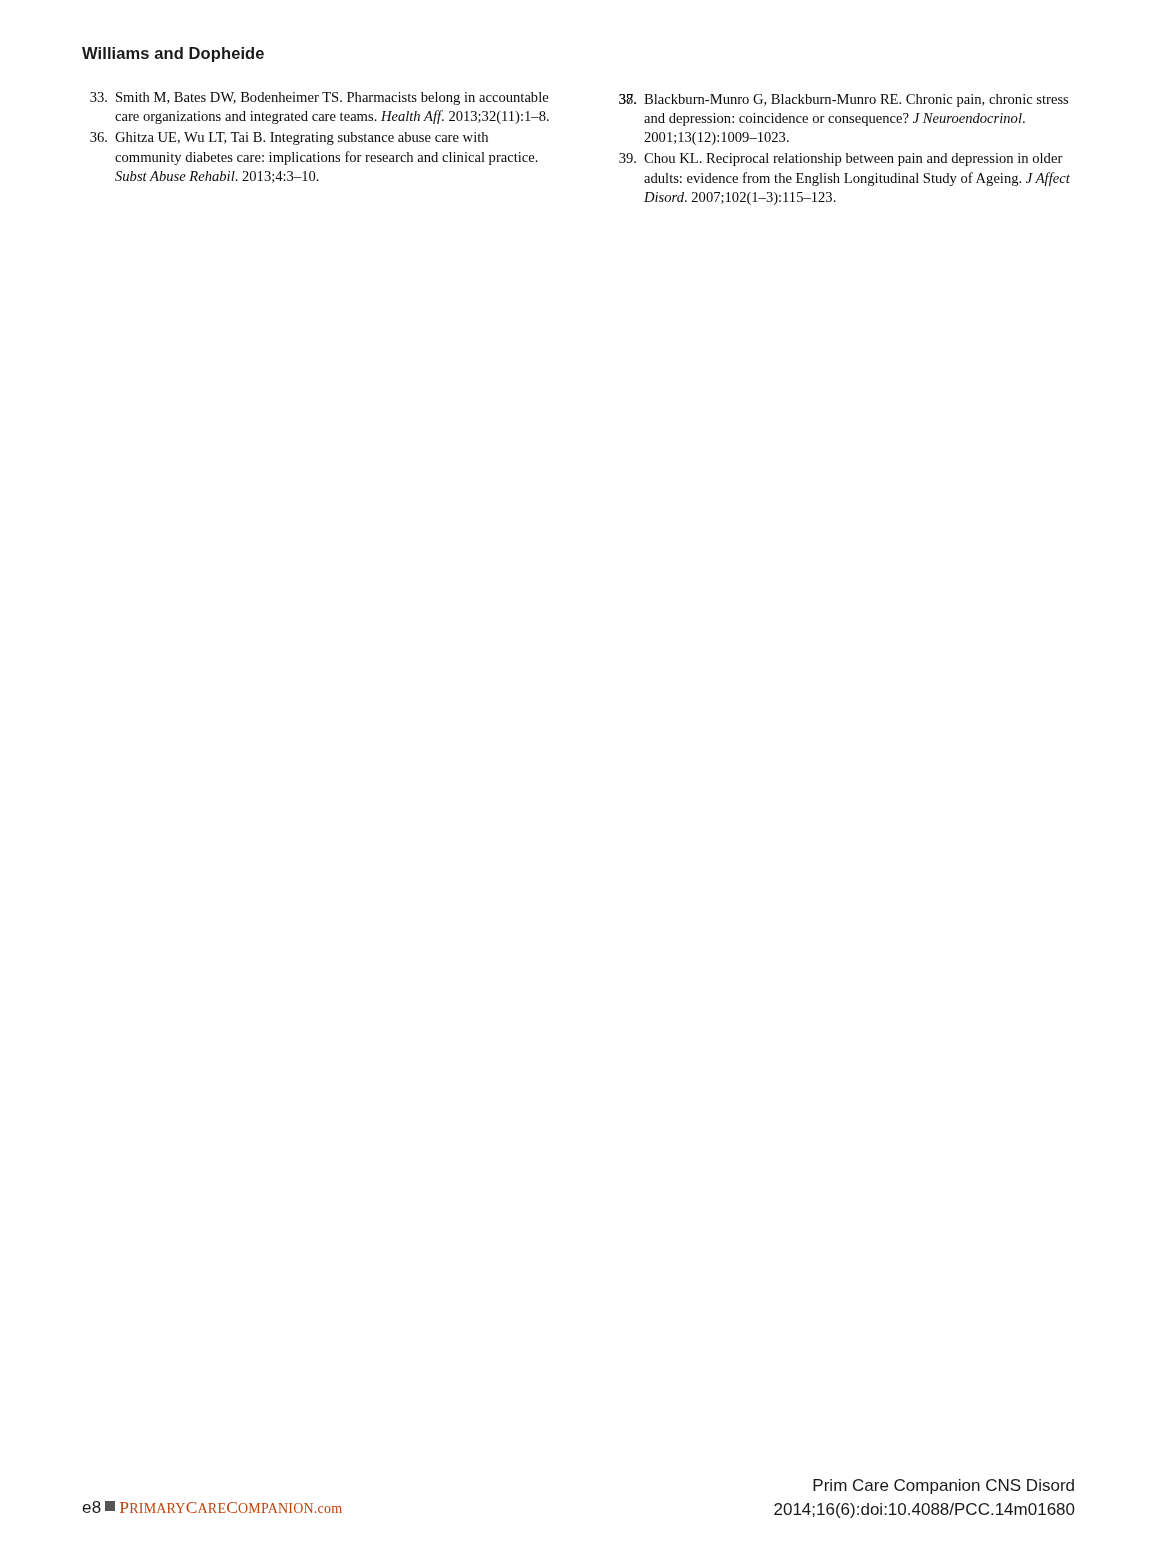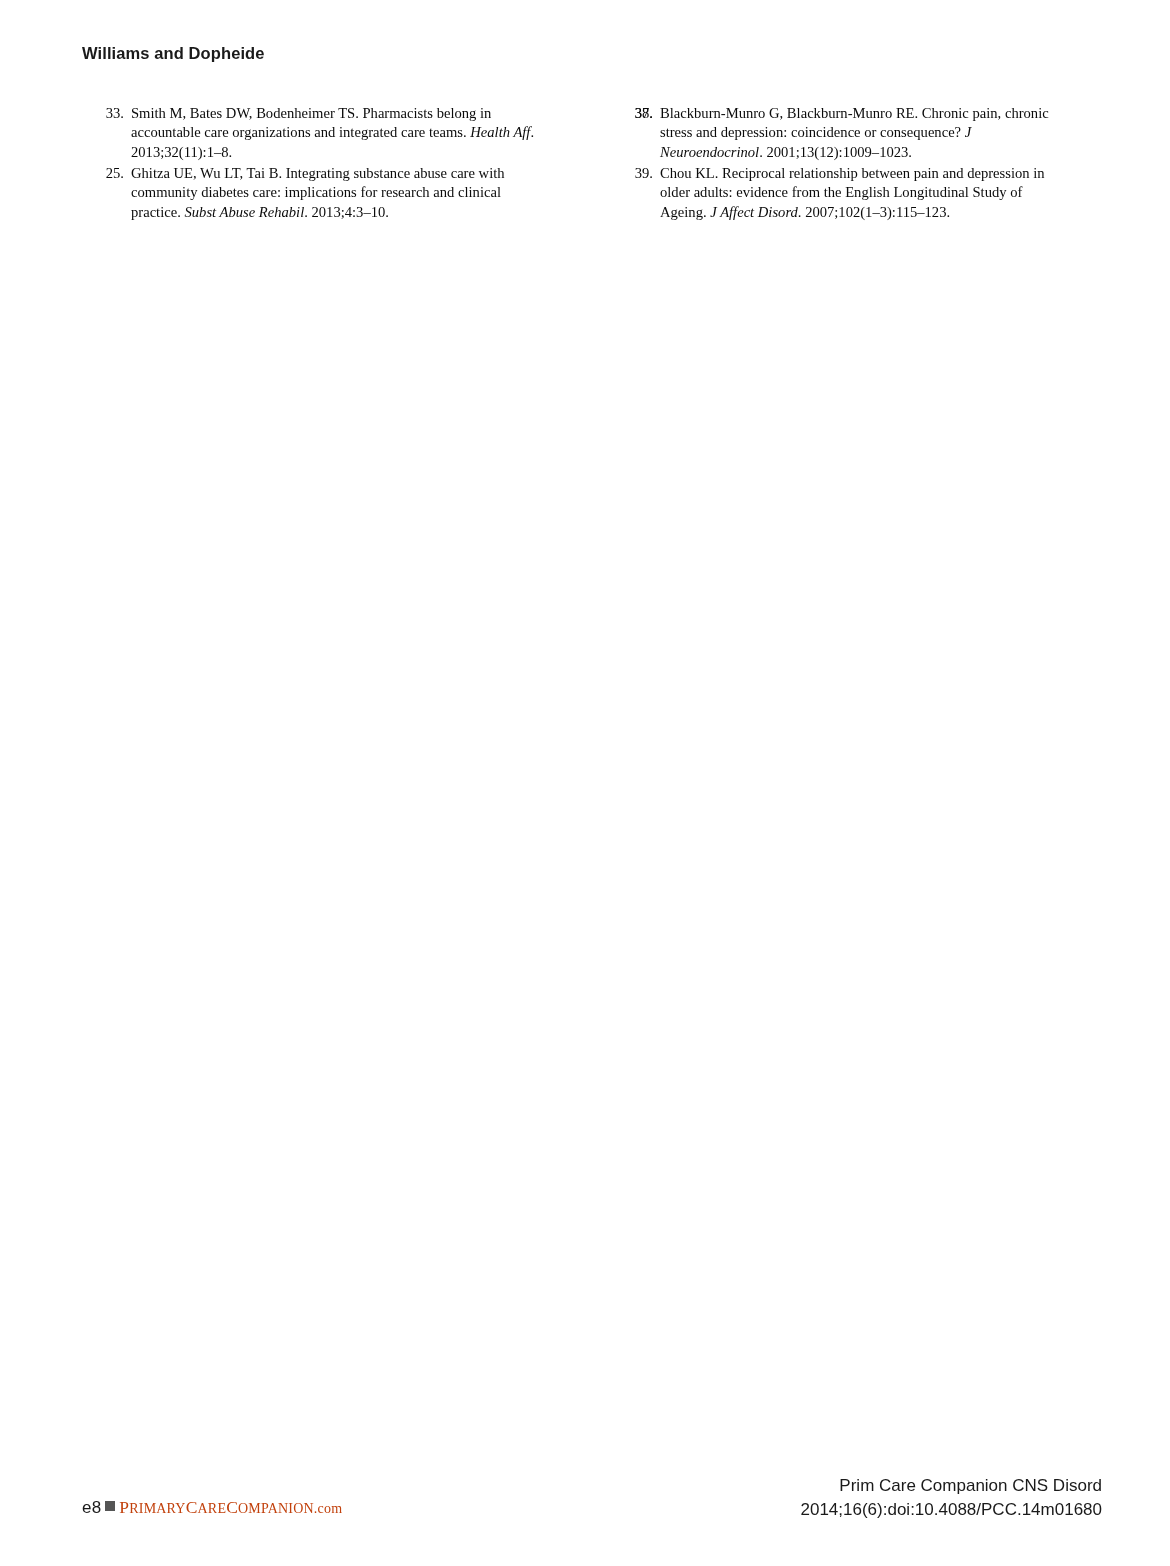--- a/index.html
+++ b/index.html
@@ -42,21 +42,21 @@
     width: 1004px;
     display: flex;
     gap: 55px;
   }
   .col {
     width: 474px;
   }
 
   ol.reflist {
     list-style: none;
-    margin: 16px;
+    margin: 0;
     padding: 0;
   }
   ol.reflist li {
     position: relative;
     padding-left: 33px;
     font-size: 14.6px;
     line-height: 1.335;
     margin-bottom: 1.5px;
     text-align: left;
     color: #0b0b0b;
@@ -106,21 +106,21 @@
     font-family: "Liberation Serif", serif;
     font-size: 15px;
     color: #c2410c;
     letter-spacing: 0.2px;
   }
   .sitename .sc-big { font-size: 17.5px; }
   .sitename .sc-small { font-size: 14px; }
 
   .footer-right {
     position: absolute;
-    right: 68px;
+    right: 95px;
     bottom: 44px;
     text-align: right;
     font-family: "Liberation Sans", sans-serif;
     font-size: 17px;
     line-height: 1.42;
     color: #1a1a1a;
     margin-left: 29px;
   }
 </style>
 </head>
@@ -128,21 +128,21 @@
 
 <div class="page">
 
   <div class="running-head">Williams and Dopheide</div>
 
   <div class="columns">
 
     <div class="col">
       <ol class="reflist" id="list-left">
           <li><span class="num">33.</span><span class="ref-text">Smith M, Bates DW, Bodenheimer TS. Pharmacists belong in accountable care organizations and integrated care teams. <i>Health Aff</i>. 2013;32(11):1–8.</span></li>
-          <li><span class="num">25.</span><span class="ref-text">Ghitza UE, Wu LT, Tai B. Integrating substance abuse care with community diabetes care: implications for research and clinical practice. <i>Subst Abuse Rehabil</i>. 2013;4:3–10.</span></li>
+          <li><span class="num">36.</span><span class="ref-text">Ghitza UE, Wu LT, Tai B. Integrating substance abuse care with community diabetes care: implications for research and clinical practice. <i>Subst Abuse Rehabil</i>. 2013;4:3–10.</span></li>
         </ol>
     </div>
 
     <div class="col">
       <ol class="reflist" id="list-right">
           <li><span class="num">37.</span></li>
           <li><span class="num">38.</span><span class="ref-text">Blackburn-Munro G, Blackburn-Munro RE. Chronic pain, chronic stress and depression: coincidence or consequence? <i>J Neuroendocrinol</i>. 2001;13(12):1009–1023.</span></li>
           <li><span class="num">39.</span><span class="ref-text">Chou KL. Reciprocal relationship between pain and depression in older adults: evidence from the English Longitudinal Study of Ageing. <i>J Affect Disord</i>. 2007;102(1–3):115–123.</span></li>
         </ol>
     </div>

